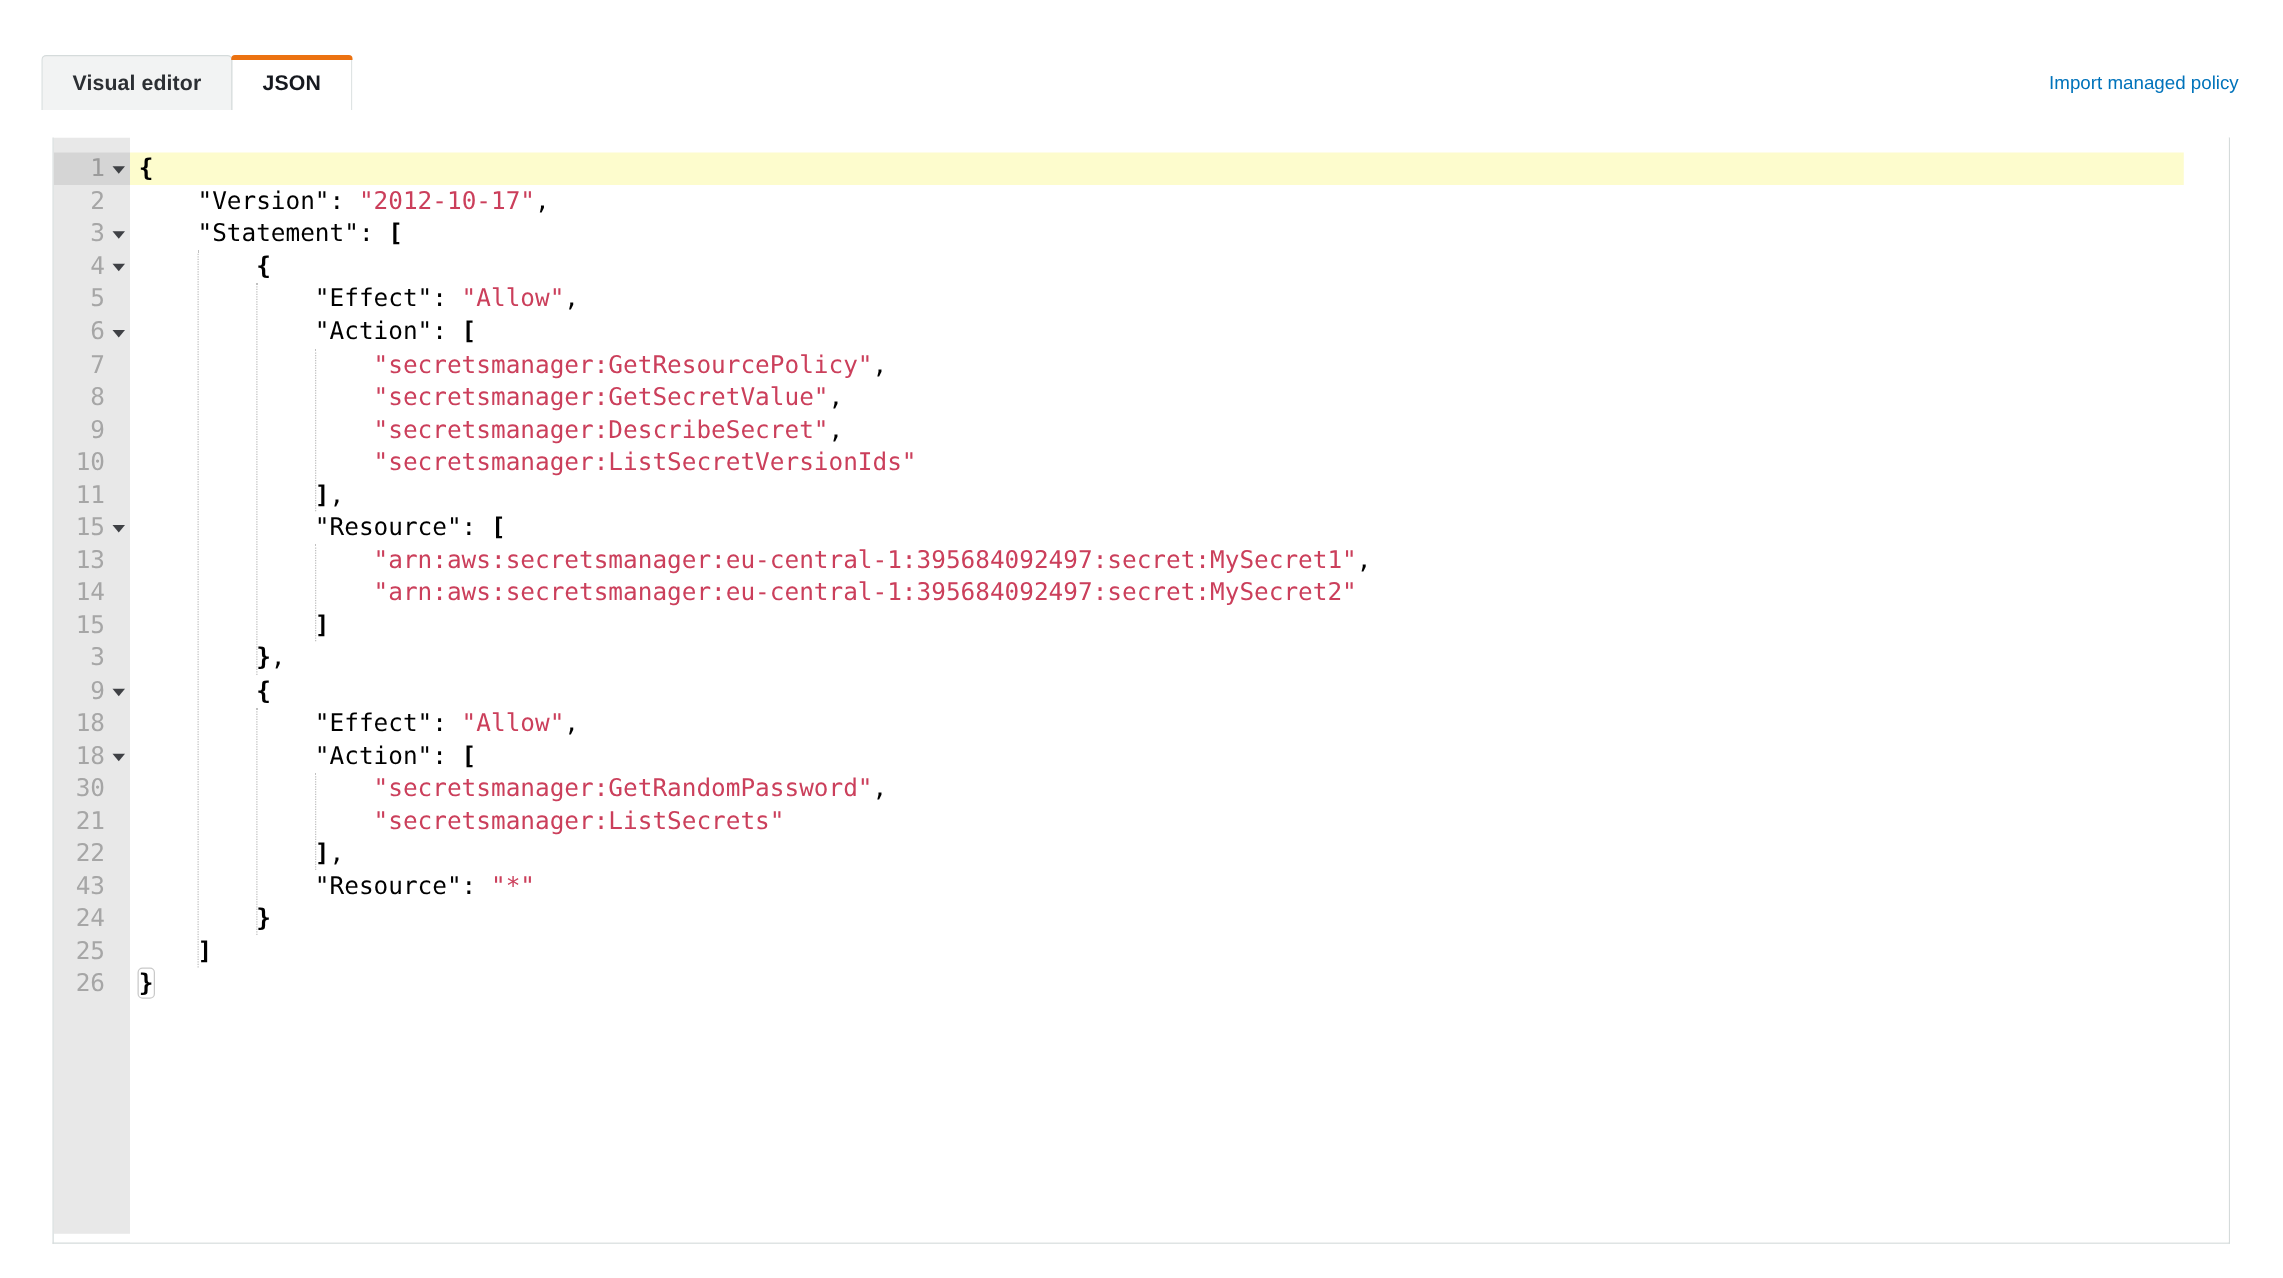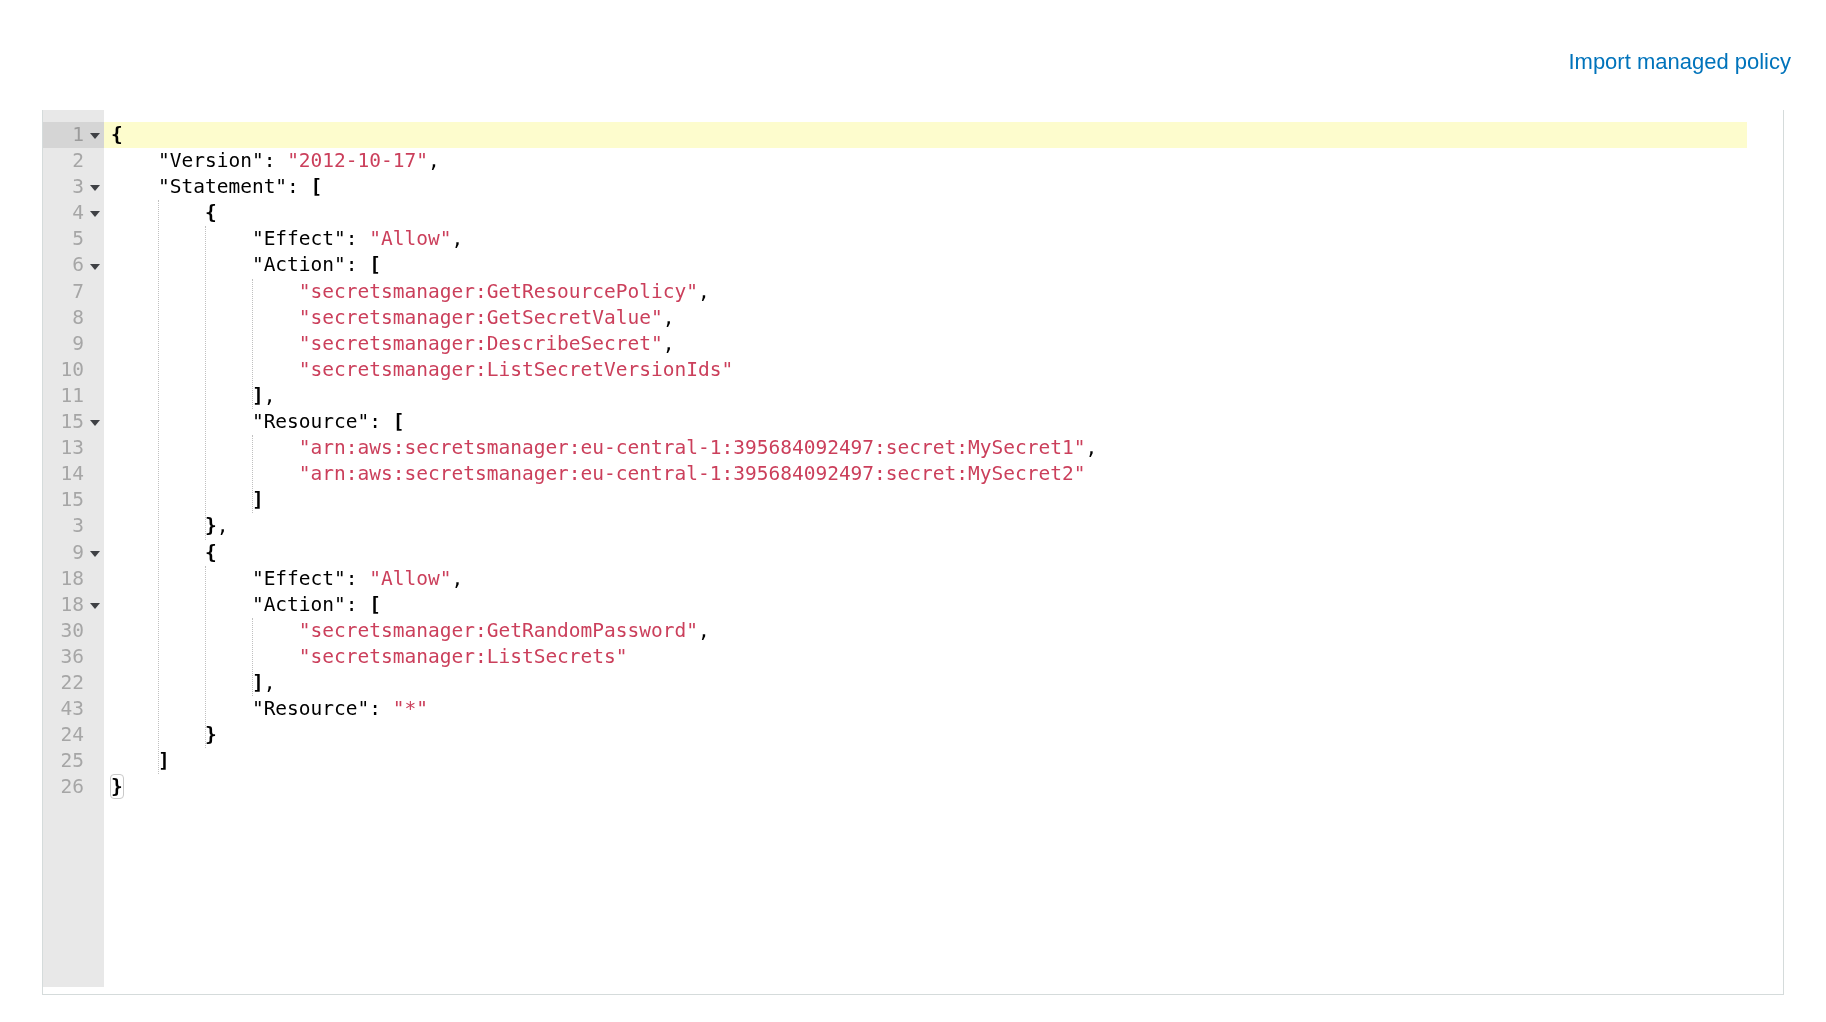--- a/index.html
+++ b/index.html
@@ -69,21 +69,21 @@
     top: -1px;
     height: 4px;
     background: #ec7211;
     border-radius: 3px 3px 0 0;
   }
 
   .import-link {
     position: absolute;
     right: 35px;
     bottom: 13px;
-    font-size: 22px;
+    font-size: 15px;
     color: #0073bb;
     cursor: pointer;
     white-space: nowrap;
   }
 
   
   .editor-wrap {
     position: absolute;
     left: 42px;
     top: 110px;
@@ -186,20 +186,28 @@
   .guide {
     position: absolute;
     width: 1px;
     border-left: 1px dotted #c0c0c0;
   }
 </style>
 </head>
 <body>
 
 <div class="tabbar">
+  <div class="tabs">
+    <div class="tab inactive">
+      <span>Visual editor</span>
+    </div>
+    <div class="tab active">
+      <span>JSON</span>
+    </div>
+  </div>
   <a class="import-link">Import managed policy</a>
 </div>
 
 <div class="editor-wrap">
   <div class="editor">
     <div class="gutter" id="gutter">
         <div class="gutter-row active"><span>1</span><span class="fold"></span></div>
         <div class="gutter-row"><span>2</span></div>
         <div class="gutter-row"><span>3</span><span class="fold"></span></div>
         <div class="gutter-row"><span>4</span><span class="fold"></span></div>
@@ -212,21 +220,21 @@
         <div class="gutter-row"><span>11</span></div>
         <div class="gutter-row"><span>15</span><span class="fold"></span></div>
         <div class="gutter-row"><span>13</span></div>
         <div class="gutter-row"><span>14</span></div>
         <div class="gutter-row"><span>15</span></div>
         <div class="gutter-row"><span>3</span></div>
         <div class="gutter-row"><span>9</span><span class="fold"></span></div>
         <div class="gutter-row"><span>18</span></div>
         <div class="gutter-row"><span>18</span><span class="fold"></span></div>
         <div class="gutter-row"><span>30</span></div>
-        <div class="gutter-row"><span>36</span></div>
+        <div class="gutter-row"><span>21</span></div>
         <div class="gutter-row"><span>22</span></div>
         <div class="gutter-row"><span>43</span></div>
         <div class="gutter-row"><span>24</span></div>
         <div class="gutter-row"><span>25</span></div>
         <div class="gutter-row"><span>26</span></div>
       </div>
     <div class="code-area" id="code-area">
       <div class="guides" id="guides">
           <div class="guide" style="left: 53.96px; top: 78.3px; height: 574.2px;"></div>
           <div class="guide" style="left: 100.92px; top: 104.4px; height: 313.2px;"></div>

